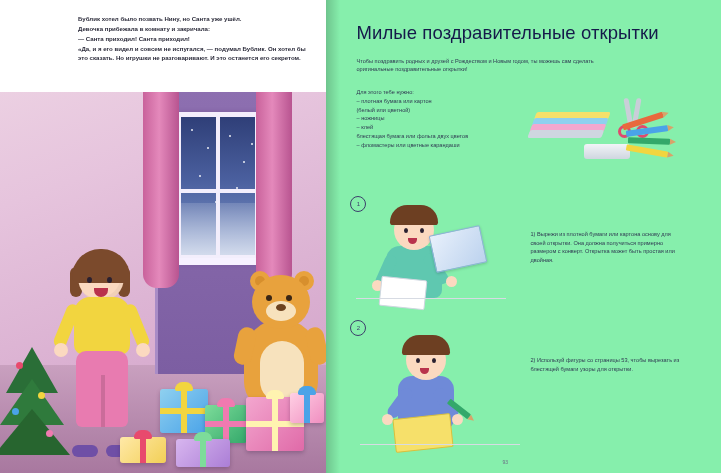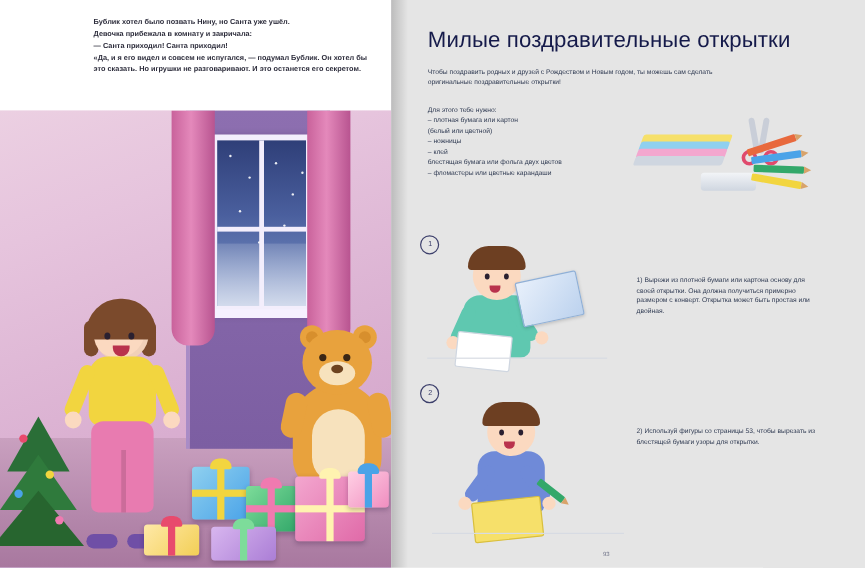--- a/index.html
+++ b/index.html
@@ -114,21 +114,21 @@
 
   
   .gift { position:absolute; border-radius:3px; box-shadow:0 2px 4px rgba(50,20,60,.28); }
   .ribbon-v { position:absolute; top:0; bottom:0; width:6px; left:50%; transform:translateX(-3px); }
   .ribbon-h { position:absolute; left:0; right:0; height:6px; top:50%; transform:translateY(-3px); }
   .bow { position:absolute; width:18px; height:9px; border-radius:9px 9px 2px 2px; top:-7px; left:50%; transform:translateX(-9px); }
 
   .pgnum-left { position:absolute; left:330px; bottom:8px; font-size:5px; color:#ffffff; opacity:.95; }
 
   
-  .page-right { position:relative; width:435px; height:473px; background:#e5e5e5; }
+  .page-right { position:relative; width:435px; height:473px; background:#86efac; }
   .gutter-shadow {
     position:absolute; left:0; top:0; width:14px; height:100%;
     background:linear-gradient(90deg,rgba(0,0,0,.18),rgba(0,0,0,0));
     z-index:5; pointer-events:none;
   }
   .r-title {
     position:absolute; left:30px; top:22px; width:320px;
     font-size:18.5px; color:#151a4a; font-weight:normal; letter-spacing:.1px;
   }
   .r-intro {

